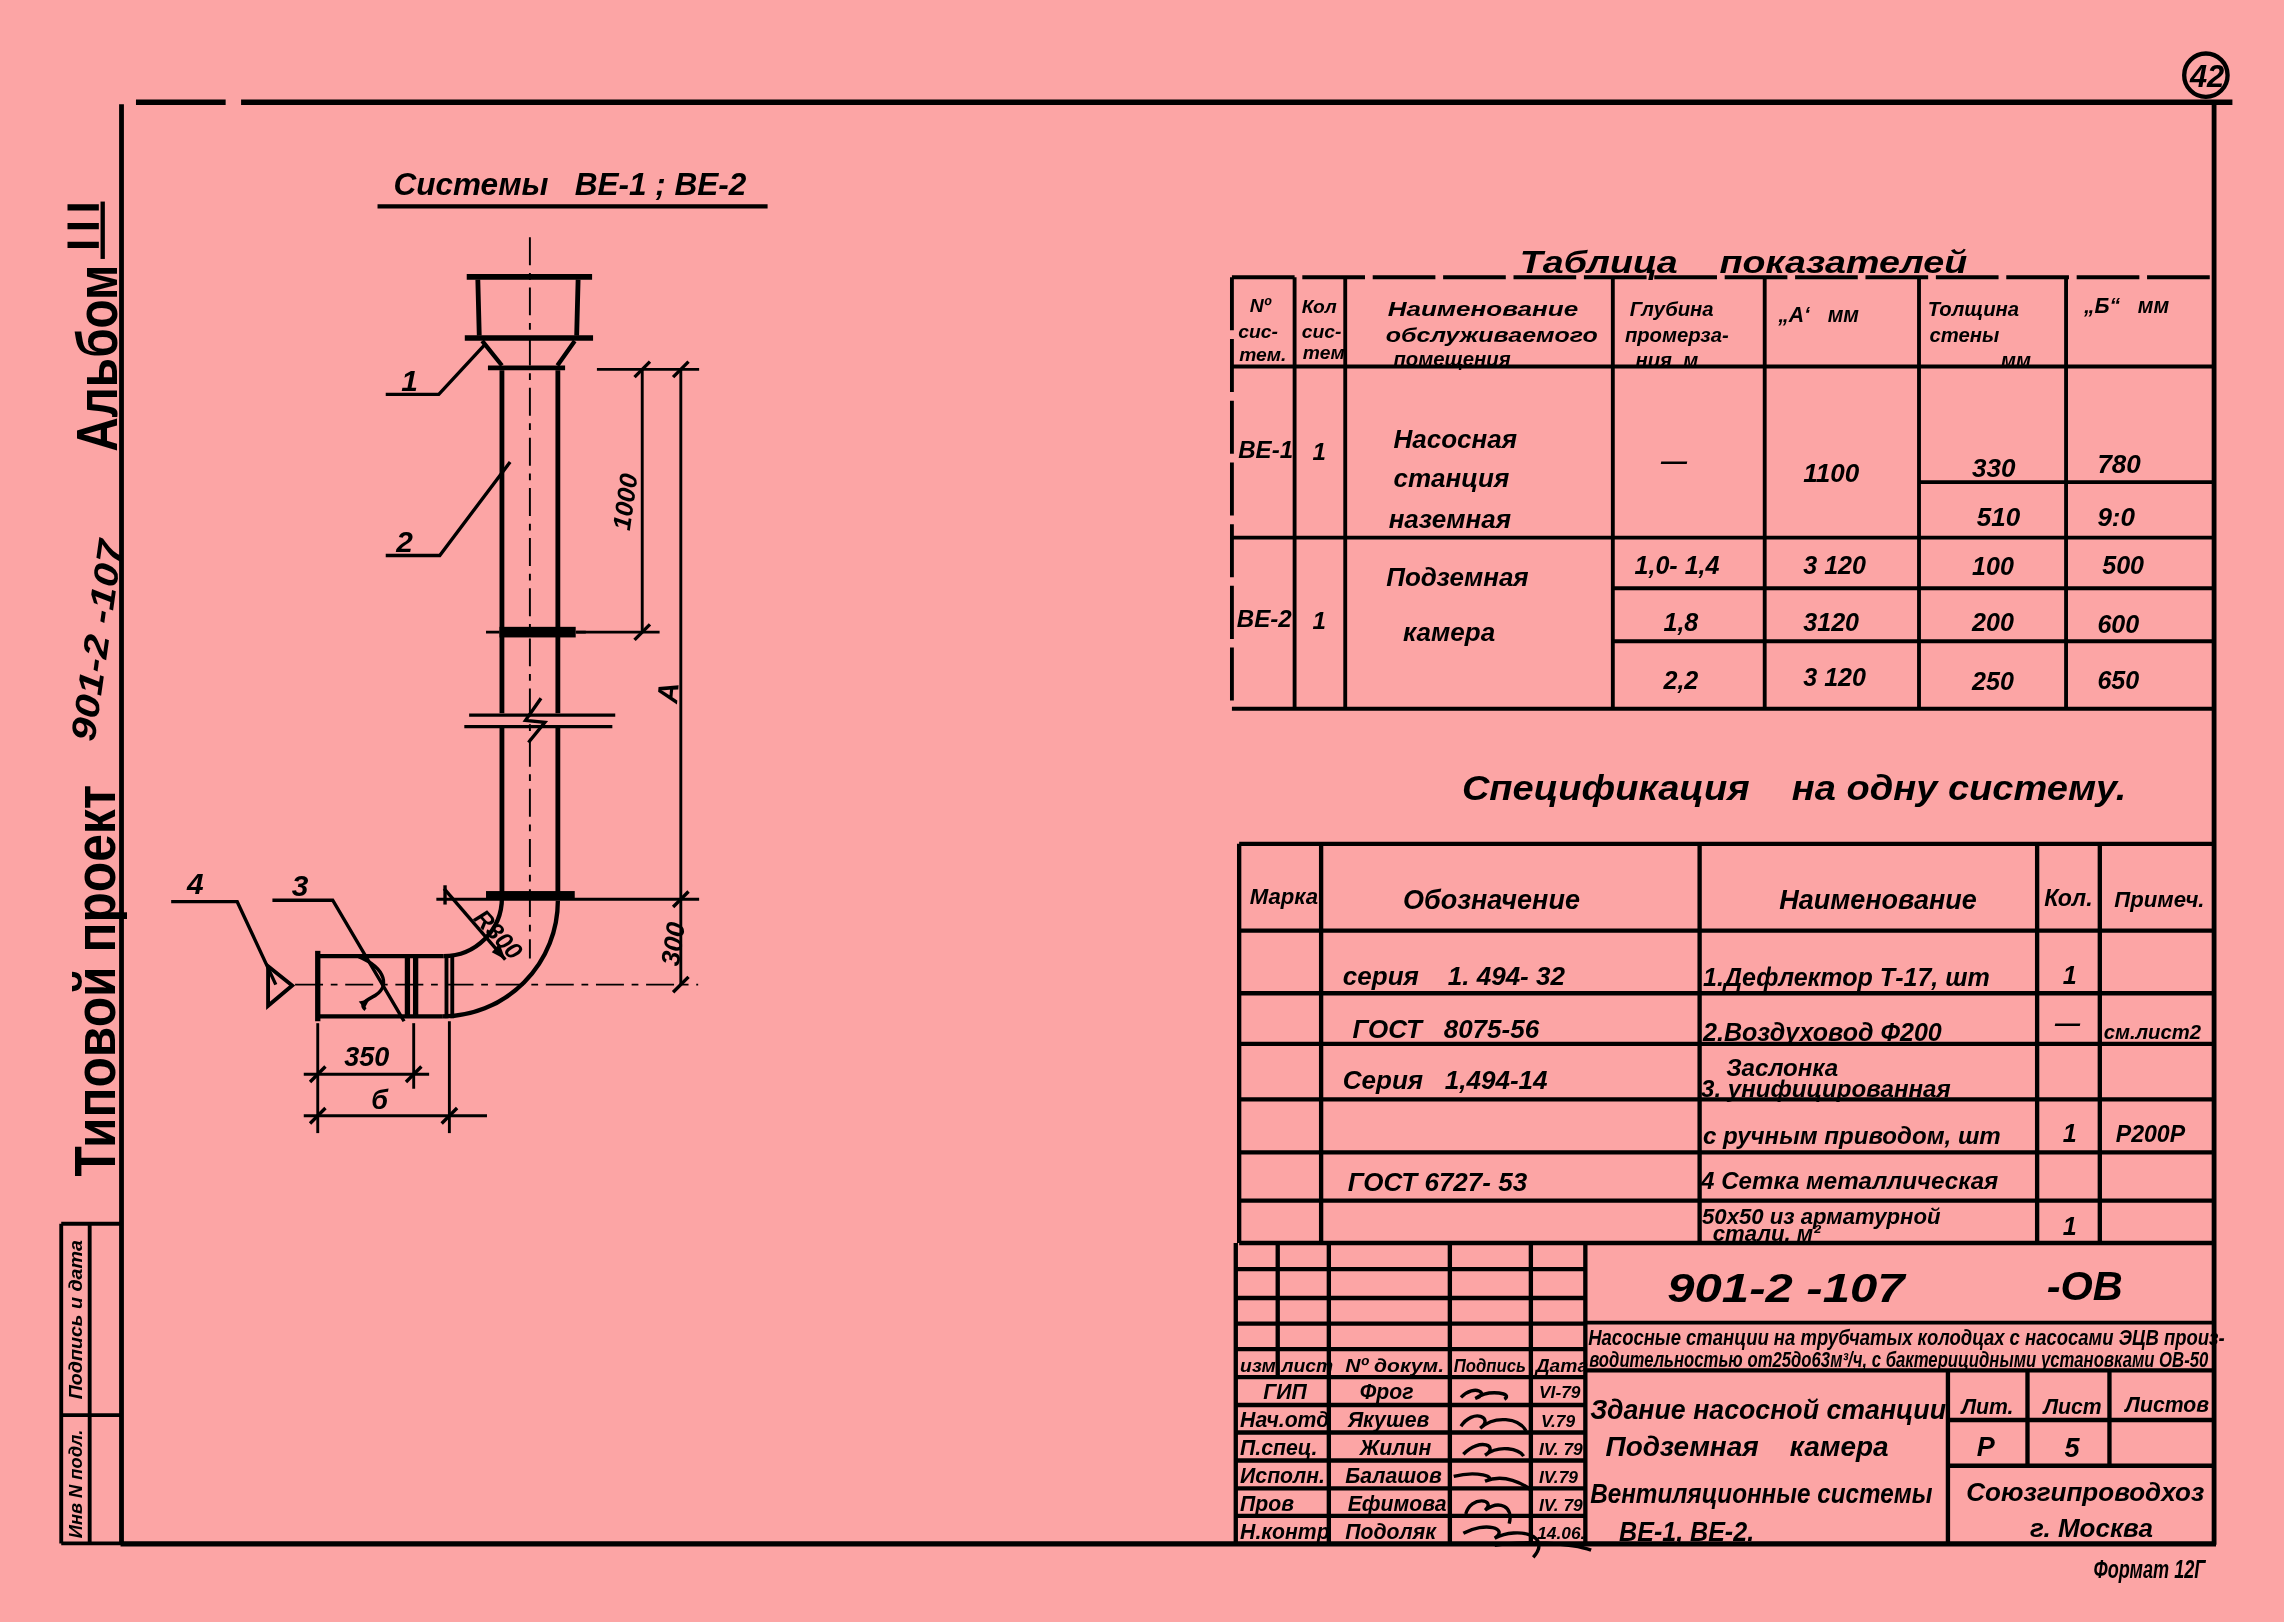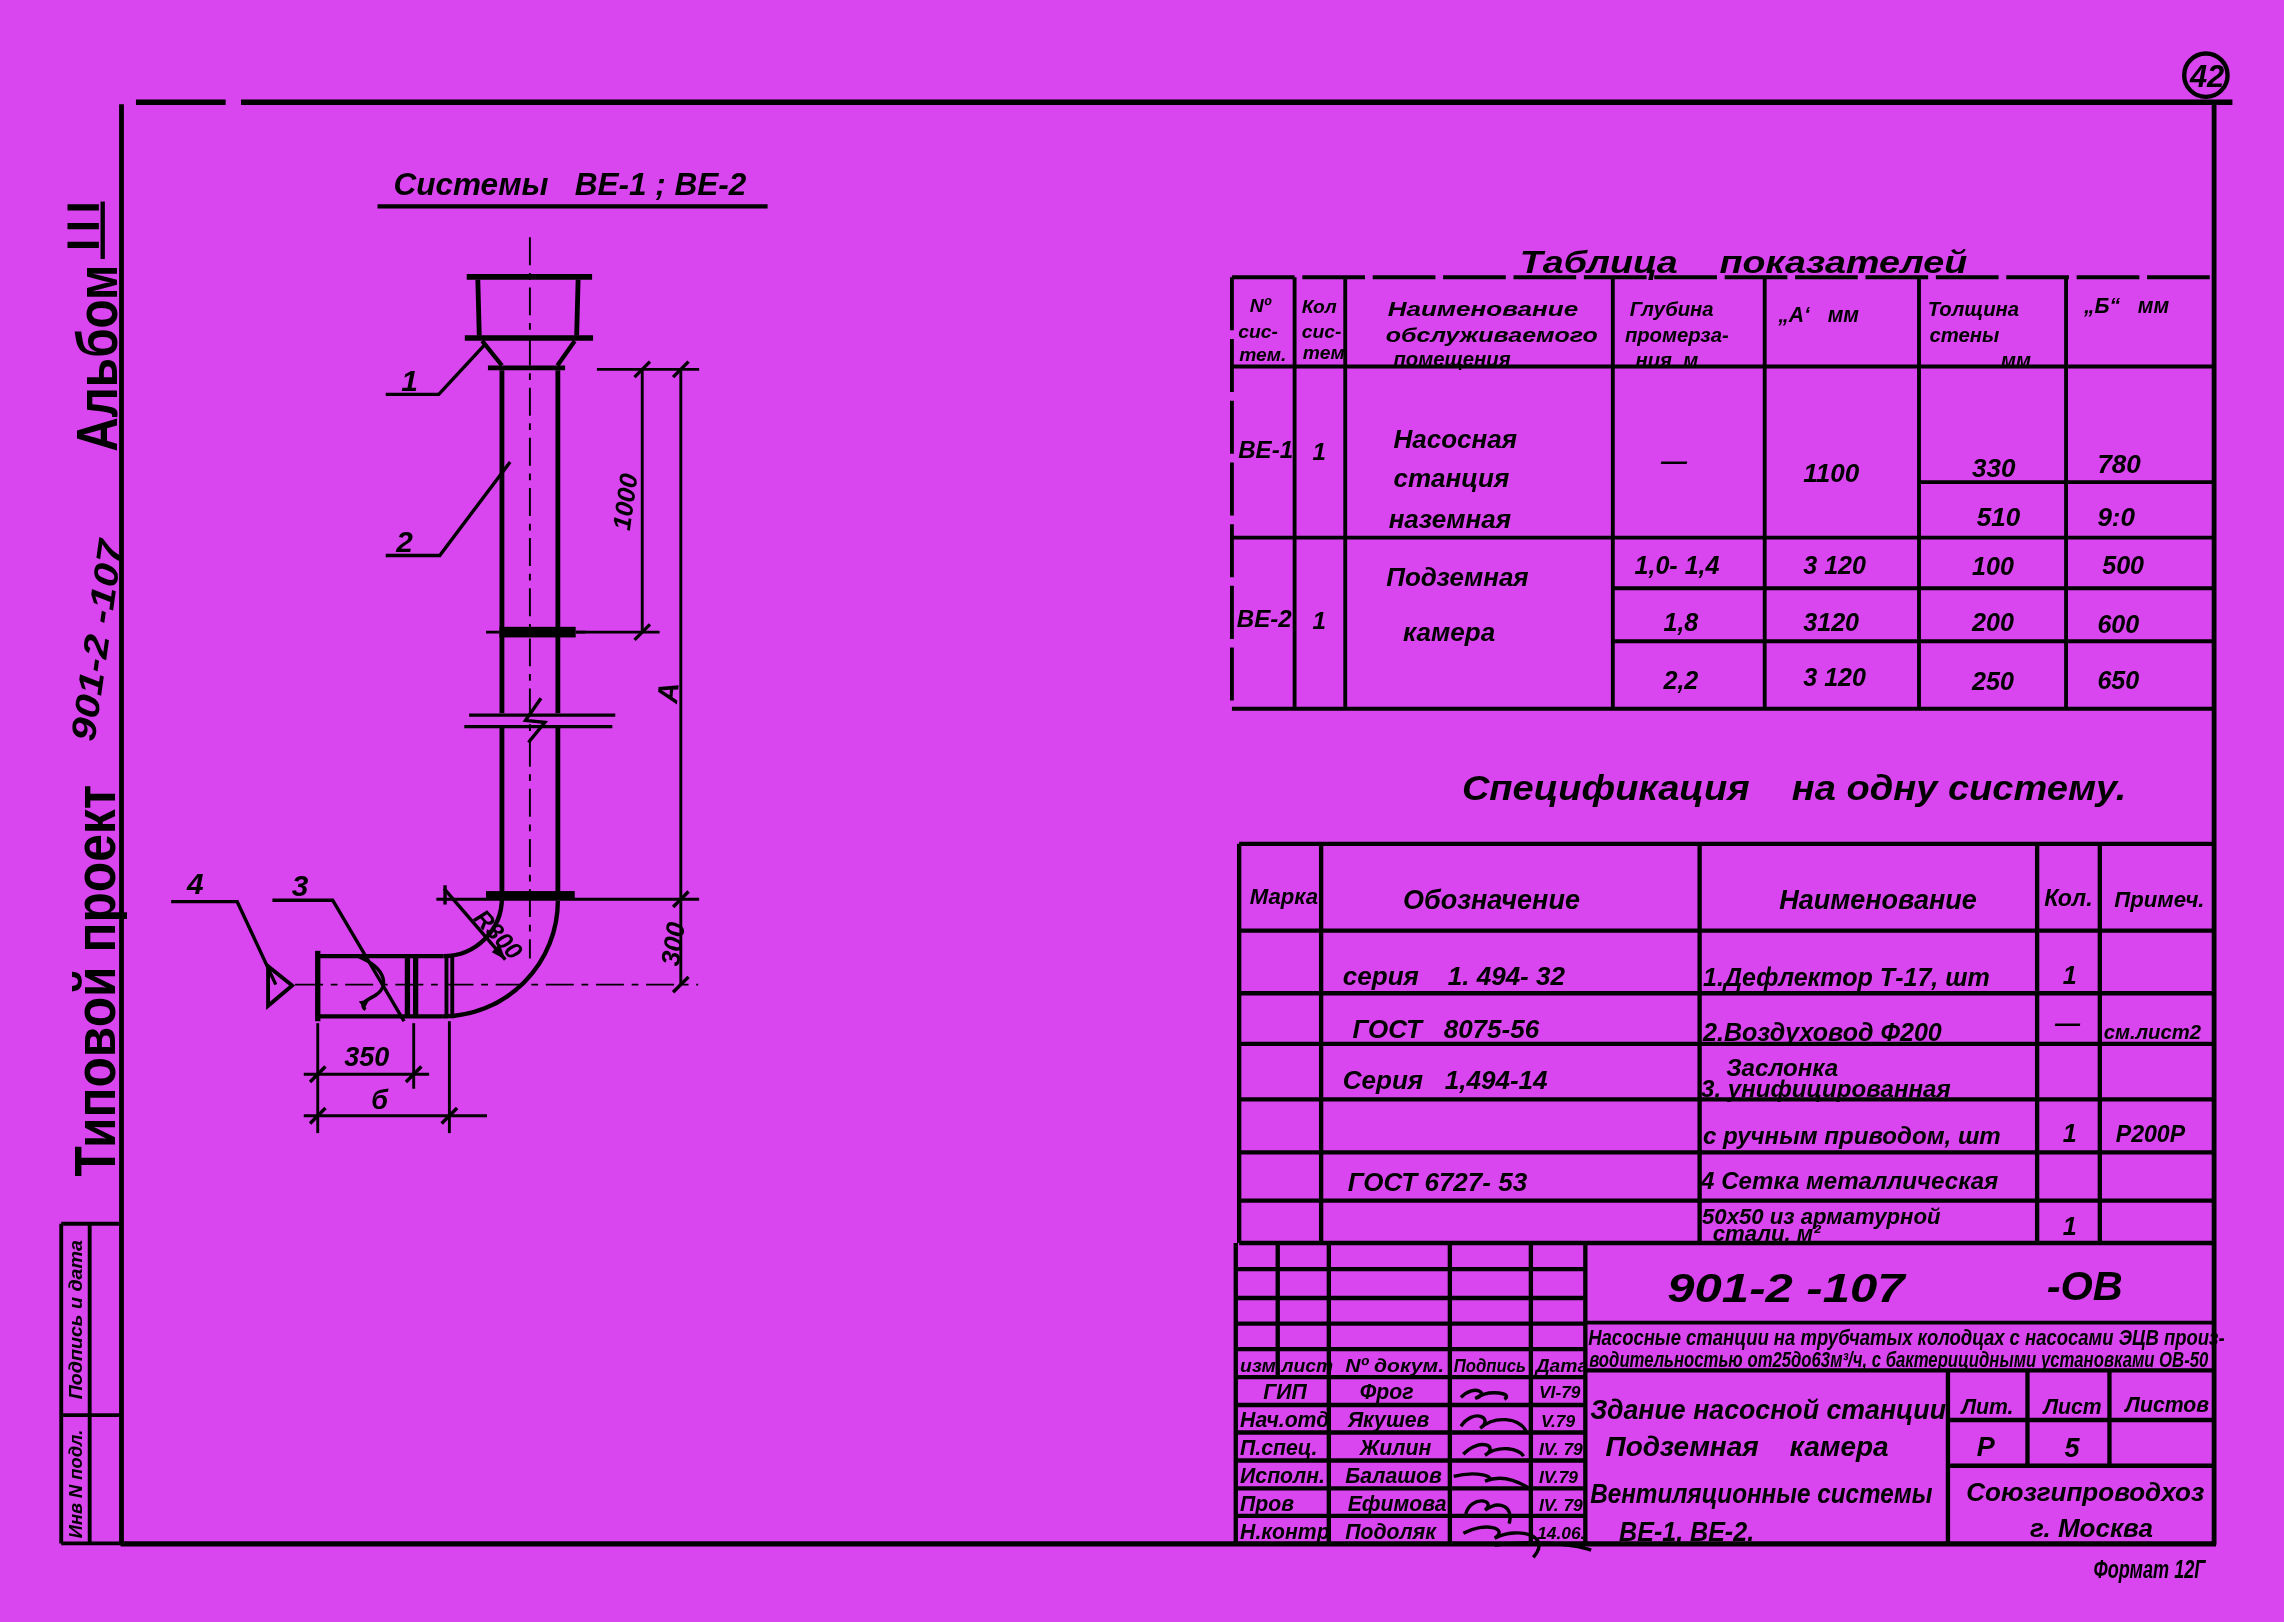--- a/index.html
+++ b/index.html
@@ -1,16 +1,16 @@
 <!DOCTYPE html>
 <html style="font-size:7.7px"><head>
 <meta charset="utf-8">
 <style>
   html,body{margin:0;padding:0;background:#ffffff;}
-  .pg{position:relative;width:2284px;height:1623px;background:#d946ef;overflow:hidden;}
+  .pg{position:relative;width:2284px;height:1623px;background:#fca5a5;overflow:hidden;}
   svg{position:absolute;left:0;top:0;}
   text{font-family:"Liberation Sans",sans-serif;fill:#000;}
   .h{font-style:italic;font-weight:bold;}
 </style>
 </head>
 <body>
 <div class="pg">
 <svg width="2284" height="1623" viewBox="0 0 4737 3366" fill="none" stroke="none">
 
 <g stroke="#000">

